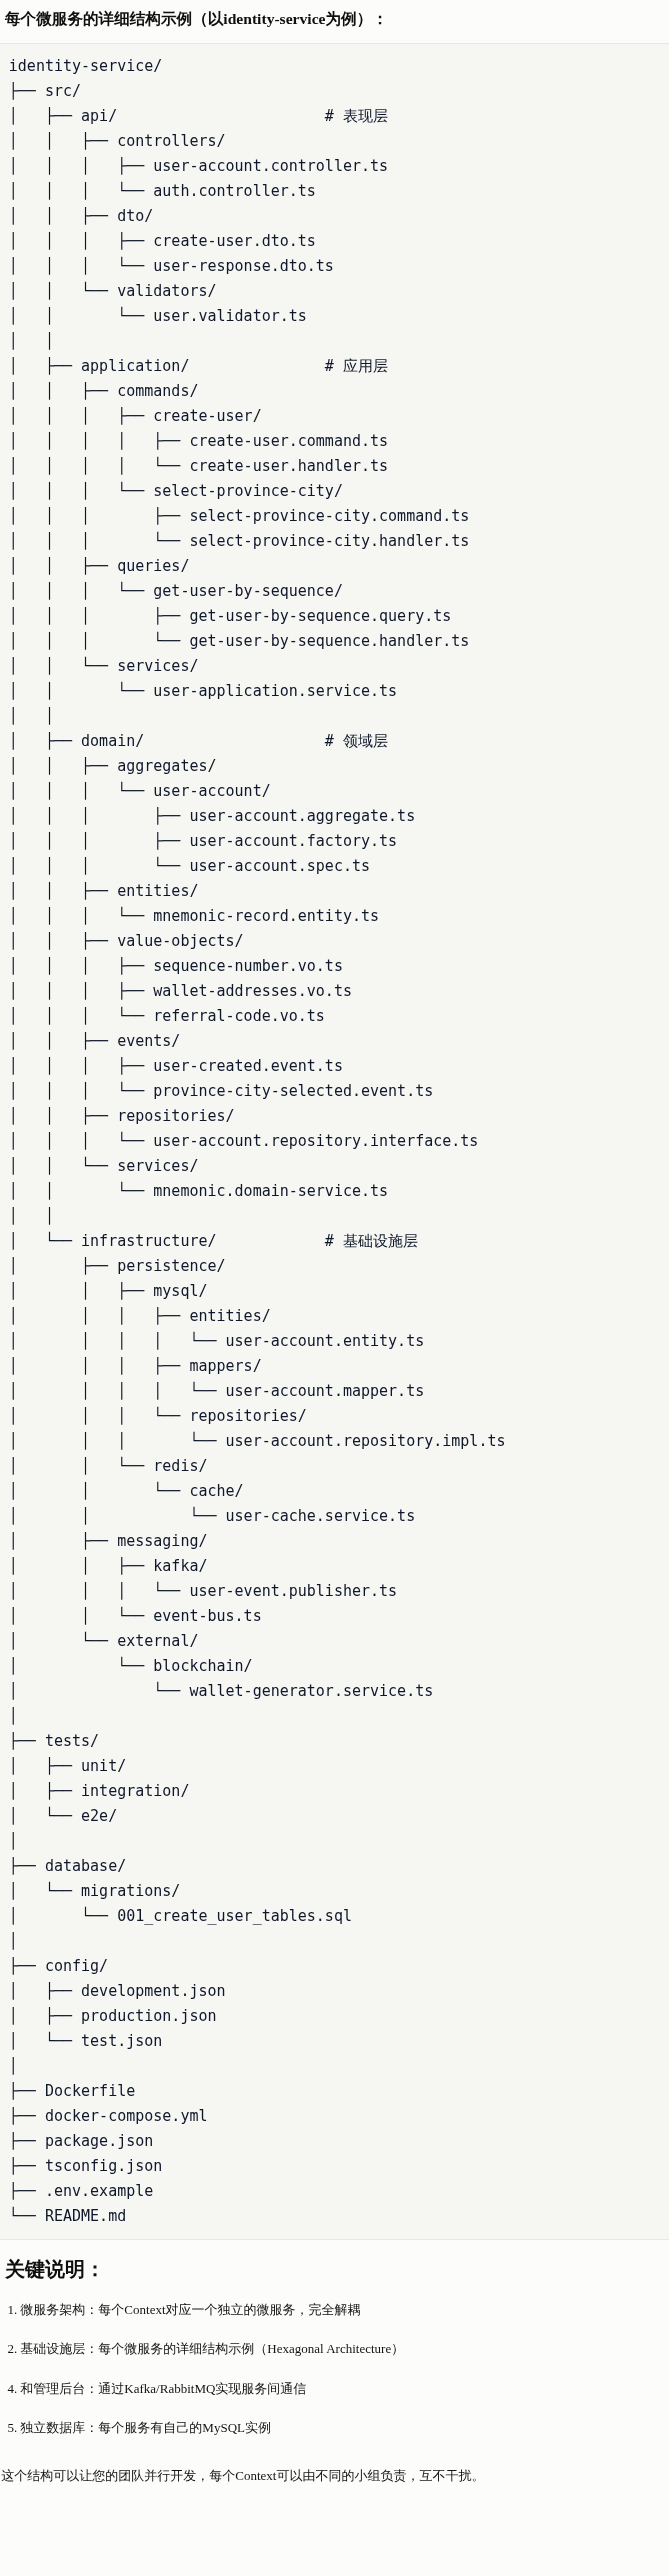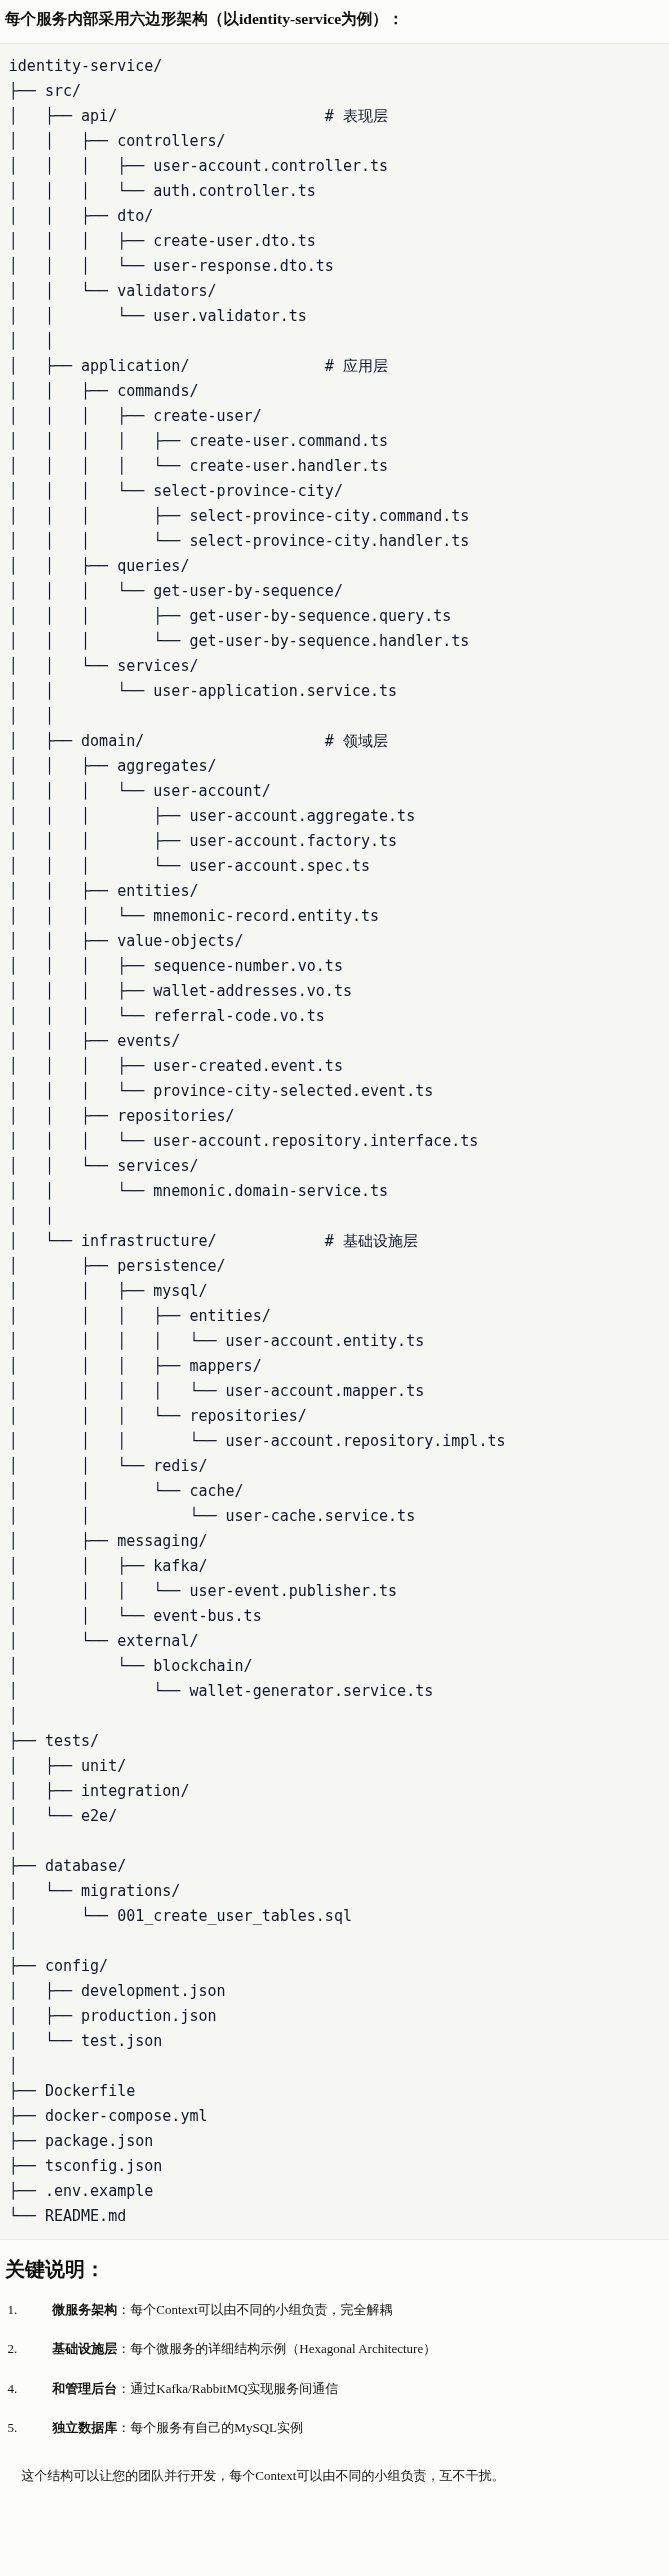--- a/index.html
+++ b/index.html
@@ -47,36 +47,34 @@
   }
   ol.notes li {
     font-size: 13px;
     line-height: 1.3;
     margin: 0 0 22.5px 0;
   }
   ol.notes .num {
     margin-right: 3.1px;
   }
   ol.notes .term {
-    font-weight: bold;
-    margin-left: 32px;
+    font-weight: normal;
   }
   p.closing {
     font-size: 13px;
     line-height: 1.35;
     margin: 30px 2.5px 0 1.3px;
-    padding-left: 20px;
   }
 </style>
 </head>
 <body>
 
 <div>
 
-  <h1 class="doc-title">每个服务内部采用六边形架构（以identity-service为例）：</h1>
+  <h1 class="doc-title">每个微服务的详细结构示例（以identity-service为例）：</h1>
 
   <pre class="tree">identity-service/
 ├── src/
 │   ├── api/                       # 表现层
 │   │   ├── controllers/
 │   │   │   ├── user-account.controller.ts
 │   │   │   └── auth.controller.ts
 │   │   ├── dto/
 │   │   │   ├── create-user.dto.ts
 │   │   │   └── user-response.dto.ts
@@ -156,21 +154,21 @@
 ├── docker-compose.yml
 ├── package.json
 ├── tsconfig.json
 ├── .env.example
 └── README.md</pre>
 
   <h2 class="notes-title">关键说明：</h2>
 
   <ol class="notes">
     <li>
-      <span class="num">1.</span><strong class="term">微服务架构</strong><span>：每个Context可以由不同的小组负责，完全解耦</span>
+      <span class="num">1.</span><strong class="term">微服务架构</strong><span>：每个Context对应一个独立的微服务，完全解耦</span>
     </li>
     <li>
       <span class="num">2.</span><strong class="term">基础设施层</strong><span>：每个微服务的详细结构示例（Hexagonal Architecture）</span>
     </li>
     <li>
       <span class="num">4.</span><strong class="term">和管理后台</strong><span>：通过Kafka/RabbitMQ实现服务间通信</span>
     </li>
     <li>
       <span class="num">5.</span><strong class="term">独立数据库</strong><span>：每个服务有自己的MySQL实例</span>
     </li>

